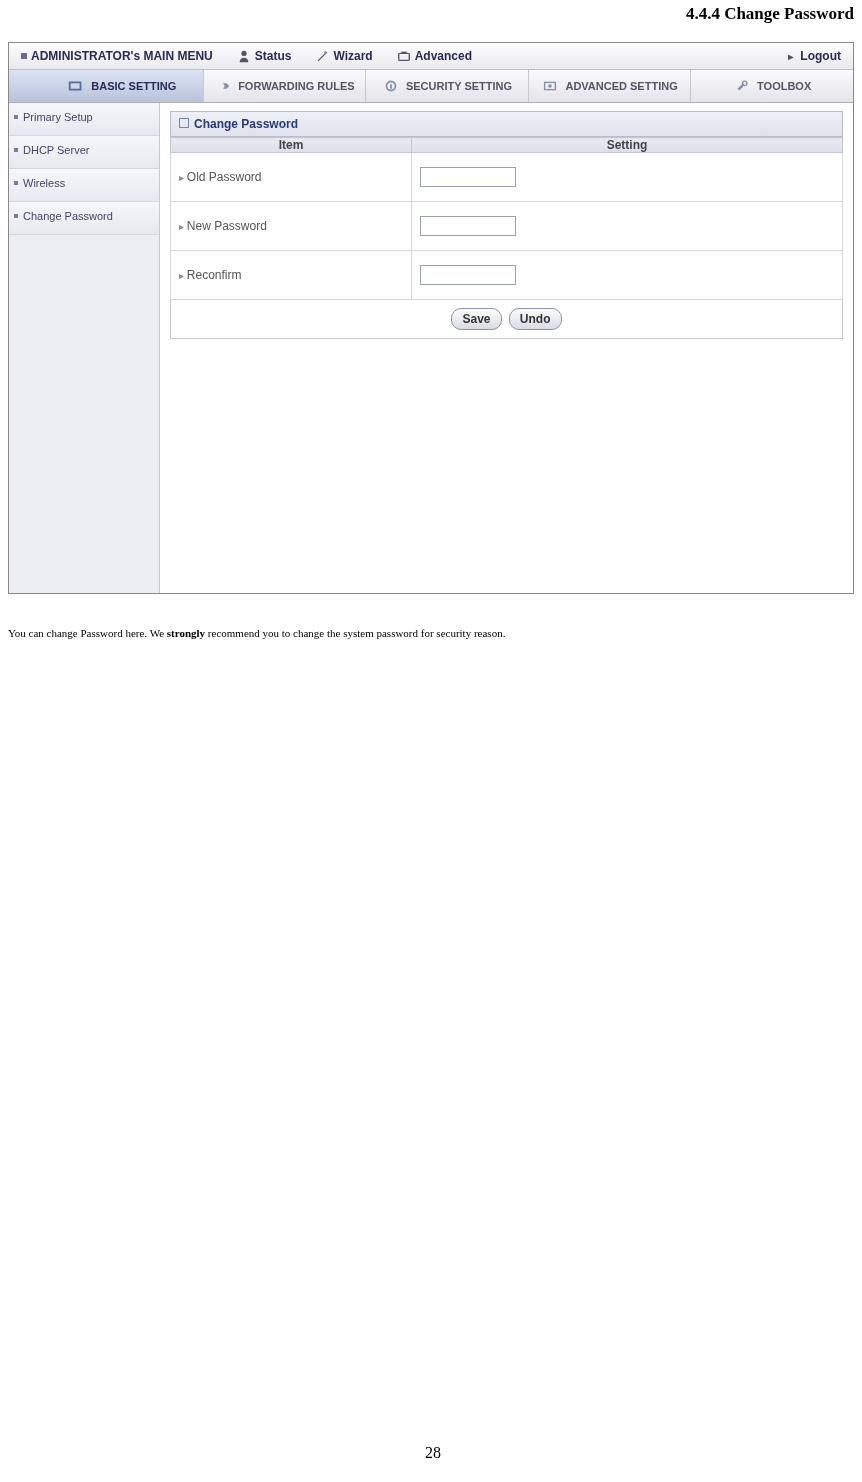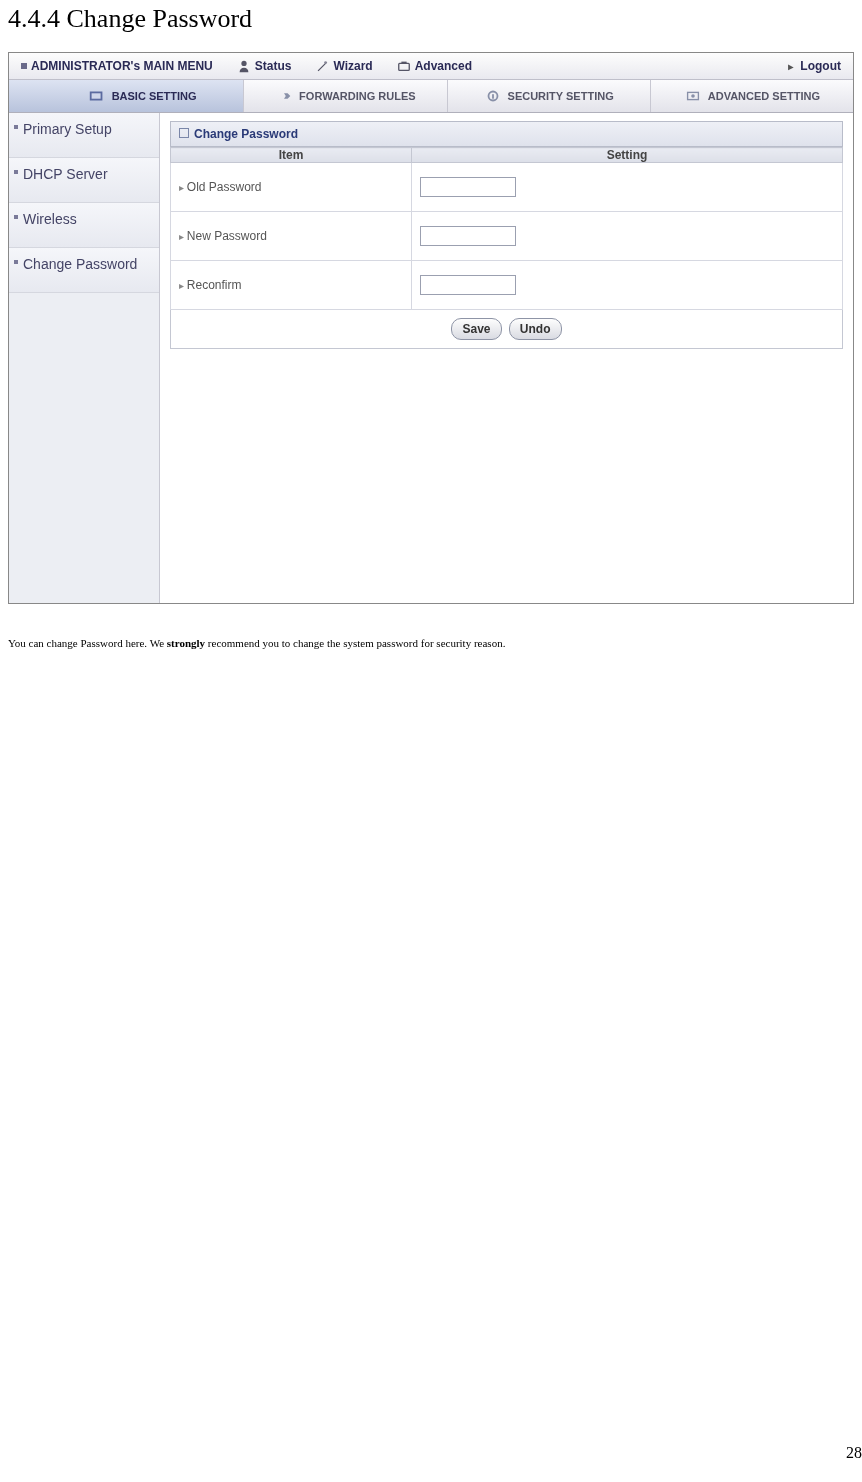--- a/index.html
+++ b/index.html
@@ -8,23 +8,24 @@
     font-family: "Times New Roman", serif;
     background: #fff;
     width: 862px;
     height: 1482px;
     position: relative;
   }
   .page {
     padding: 0 8px;
   }
   .heading {
-    font-size: 26px;
-    font-weight: normal;
+    font-size: 17px;
+    font-weight: bold;
     margin: 4px 0 18px 0;
+    text-align: right;
   }
   .screenshot {
     width: 844px;
     border: 1px solid #888;
     background: #fff;
     font-family: Arial, sans-serif;
     font-size: 12px;
     color: #333;
   }
   
@@ -91,22 +92,22 @@
   .bodyarea {
     display:flex;
     height:490px;
   }
   .sidebar {
     width:150px;
     background:#eceef3;
     border-right:1px solid #c8c8d2;
   }
   .sidebar .sitem {
-    padding:8px 8px 20px 14px;
-    font-size:14px;
+    padding:8px 8px 12px 14px;
+    font-size:11px;
     color:#444466;
     border-bottom:1px solid #d5d7df;
     background:linear-gradient(#f5f6fa,#e7e9f0);
     position:relative;
   }
   .sidebar .sitem::before {
     content:"";
     position:absolute;
     left:5px; top:12px;
     width:4px; height:4px;
@@ -186,21 +187,21 @@
   
   .bodytext {
     font-size:11px;
     line-height:2.0;
     margin-top:28px;
   }
   .pagenum {
     position:absolute;
     bottom:20px;
     left:4px; right:0;
-    text-align:right;
+    text-align:center;
     font-size:16px;
   }
 </style>
 </head>
 <body>
 
 <div class="page">
   <div class="heading">4.4.4 Change Password</div>
 
   <div class="screenshot">
@@ -259,20 +260,27 @@
             <rect x="9" y="6" width="2" height="5" fill="#8890a8"></rect>
           </svg>
         <span>SECURITY SETTING</span>
       </div>
       <div class="tab">
         <svg viewBox="0 0 20 16">
             <rect x="4" y="4" width="12" height="8" fill="none" stroke="#8890a8" stroke-width="1.5"></rect>
             <circle cx="10" cy="8" r="2" fill="#8890a8"></circle>
           </svg>
         <span>ADVANCED SETTING</span>
+      </div>
+      <div class="tab">
+        <svg viewBox="0 0 20 16">
+            <path d="M5 11l6-6 2 2-6 6z" fill="#8890a8"></path>
+            <circle cx="13" cy="5" r="2.5" fill="none" stroke="#8890a8" stroke-width="1.5"></circle>
+          </svg>
+        <span>TOOLBOX</span>
       </div>
     </div>
 
     <div class="bodyarea">
       <div class="sidebar">
         <div class="sitem"><span>Primary Setup</span></div>
         <div class="sitem"><span>DHCP Server</span></div>
         <div class="sitem"><span>Wireless</span></div>
         <div class="sitem"><span>Change Password</span></div>
       </div>

